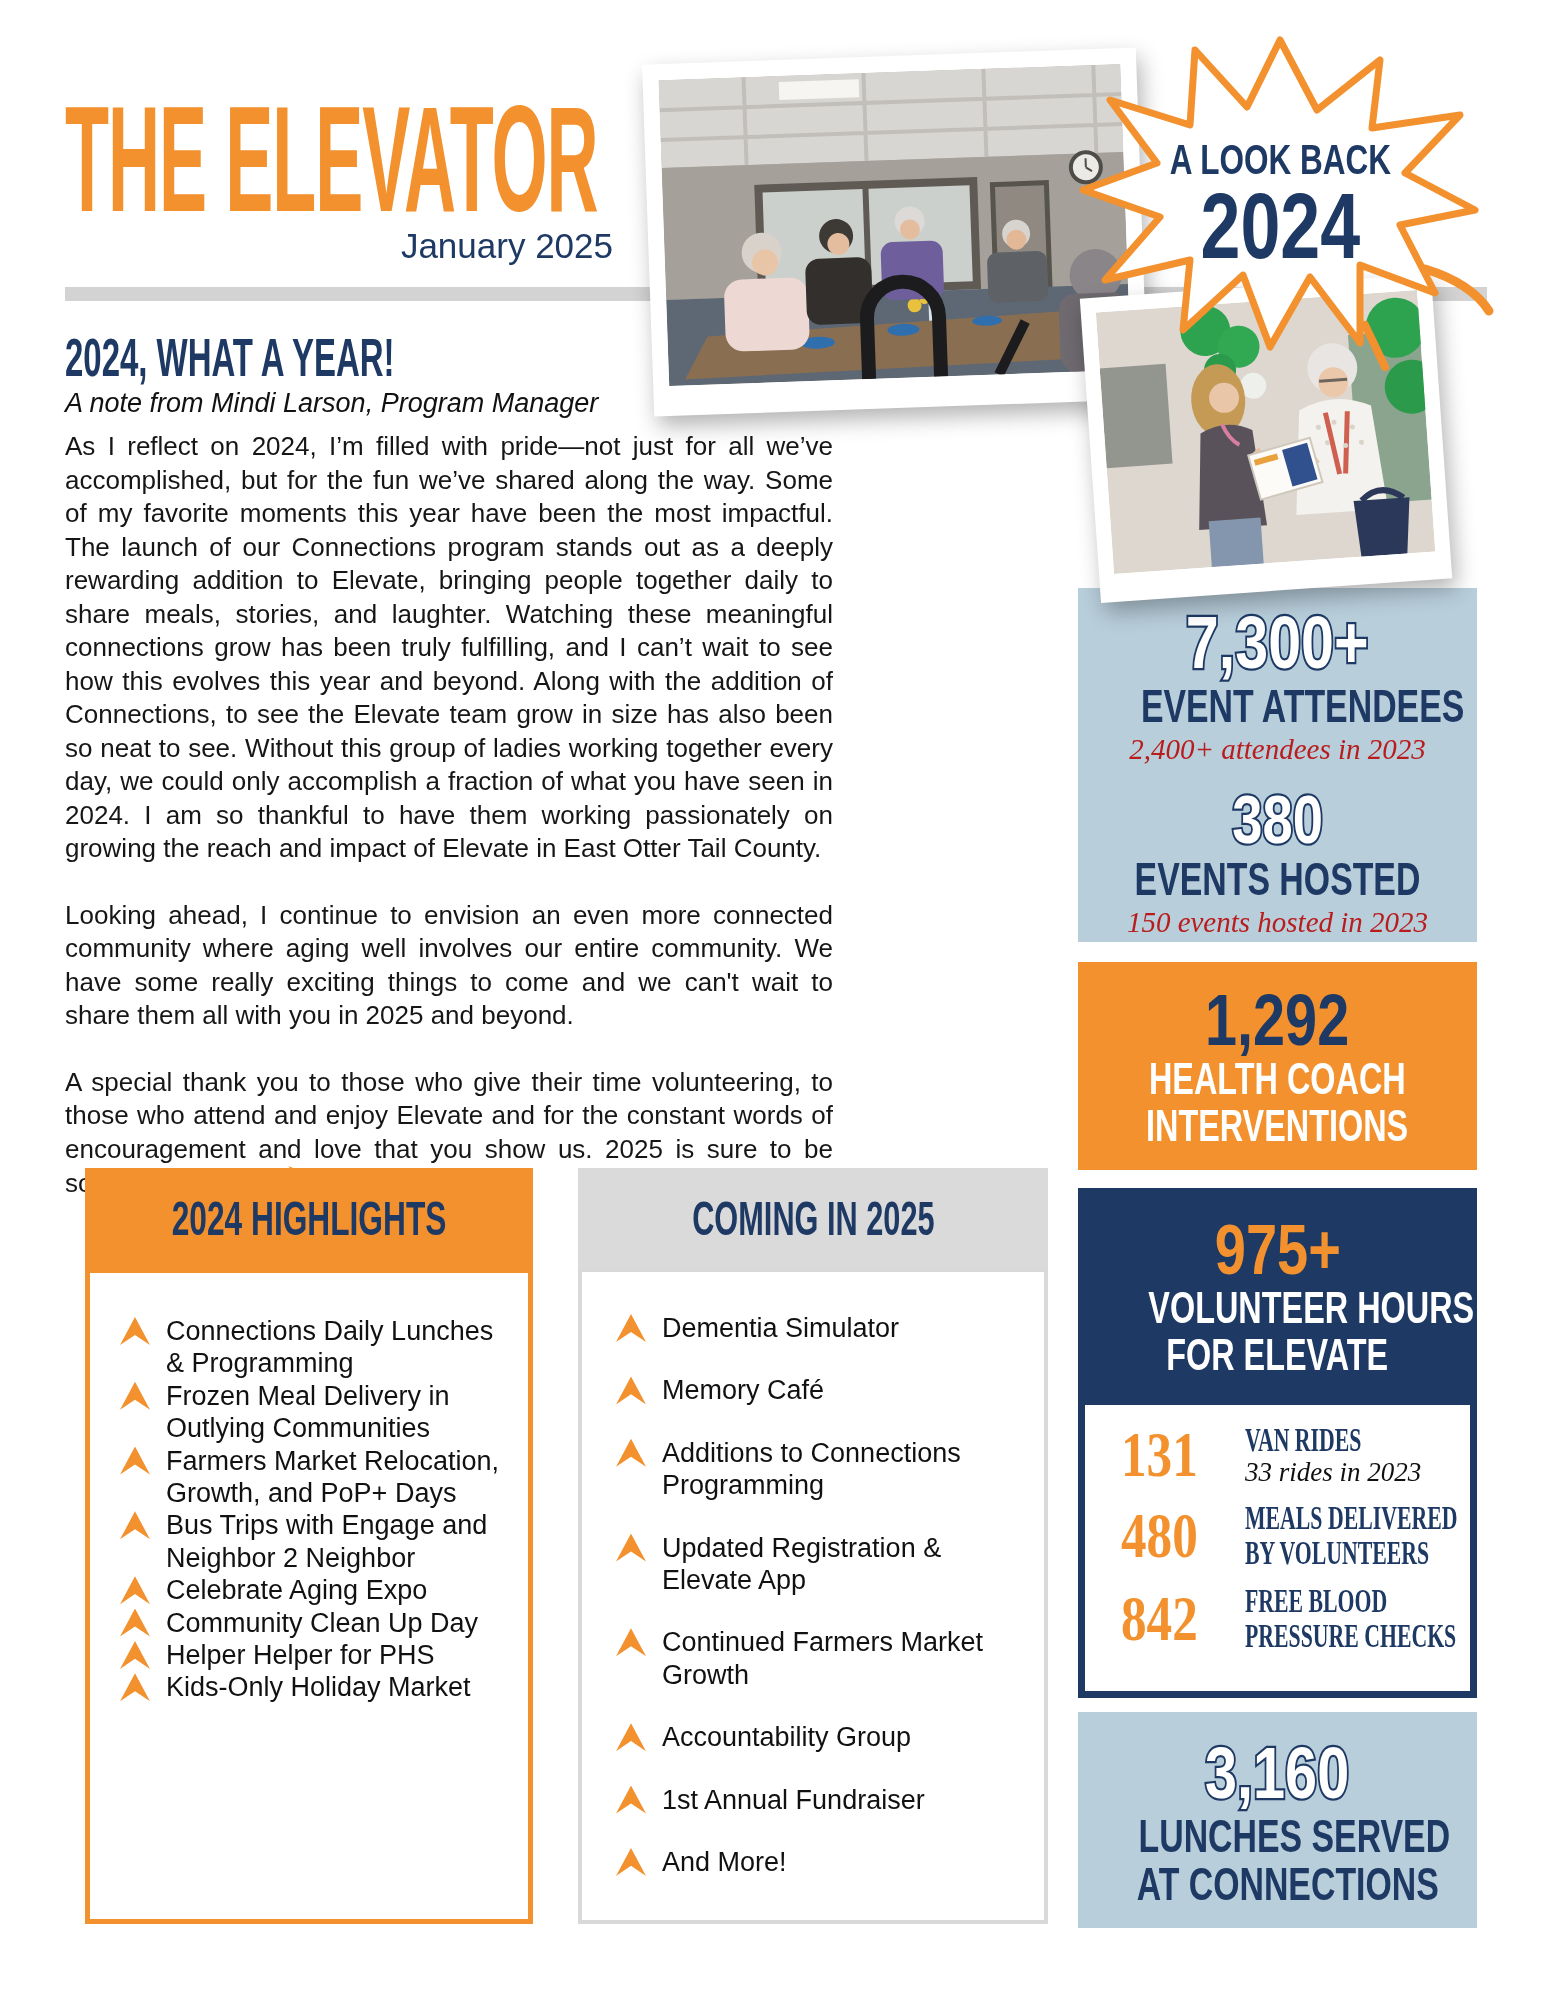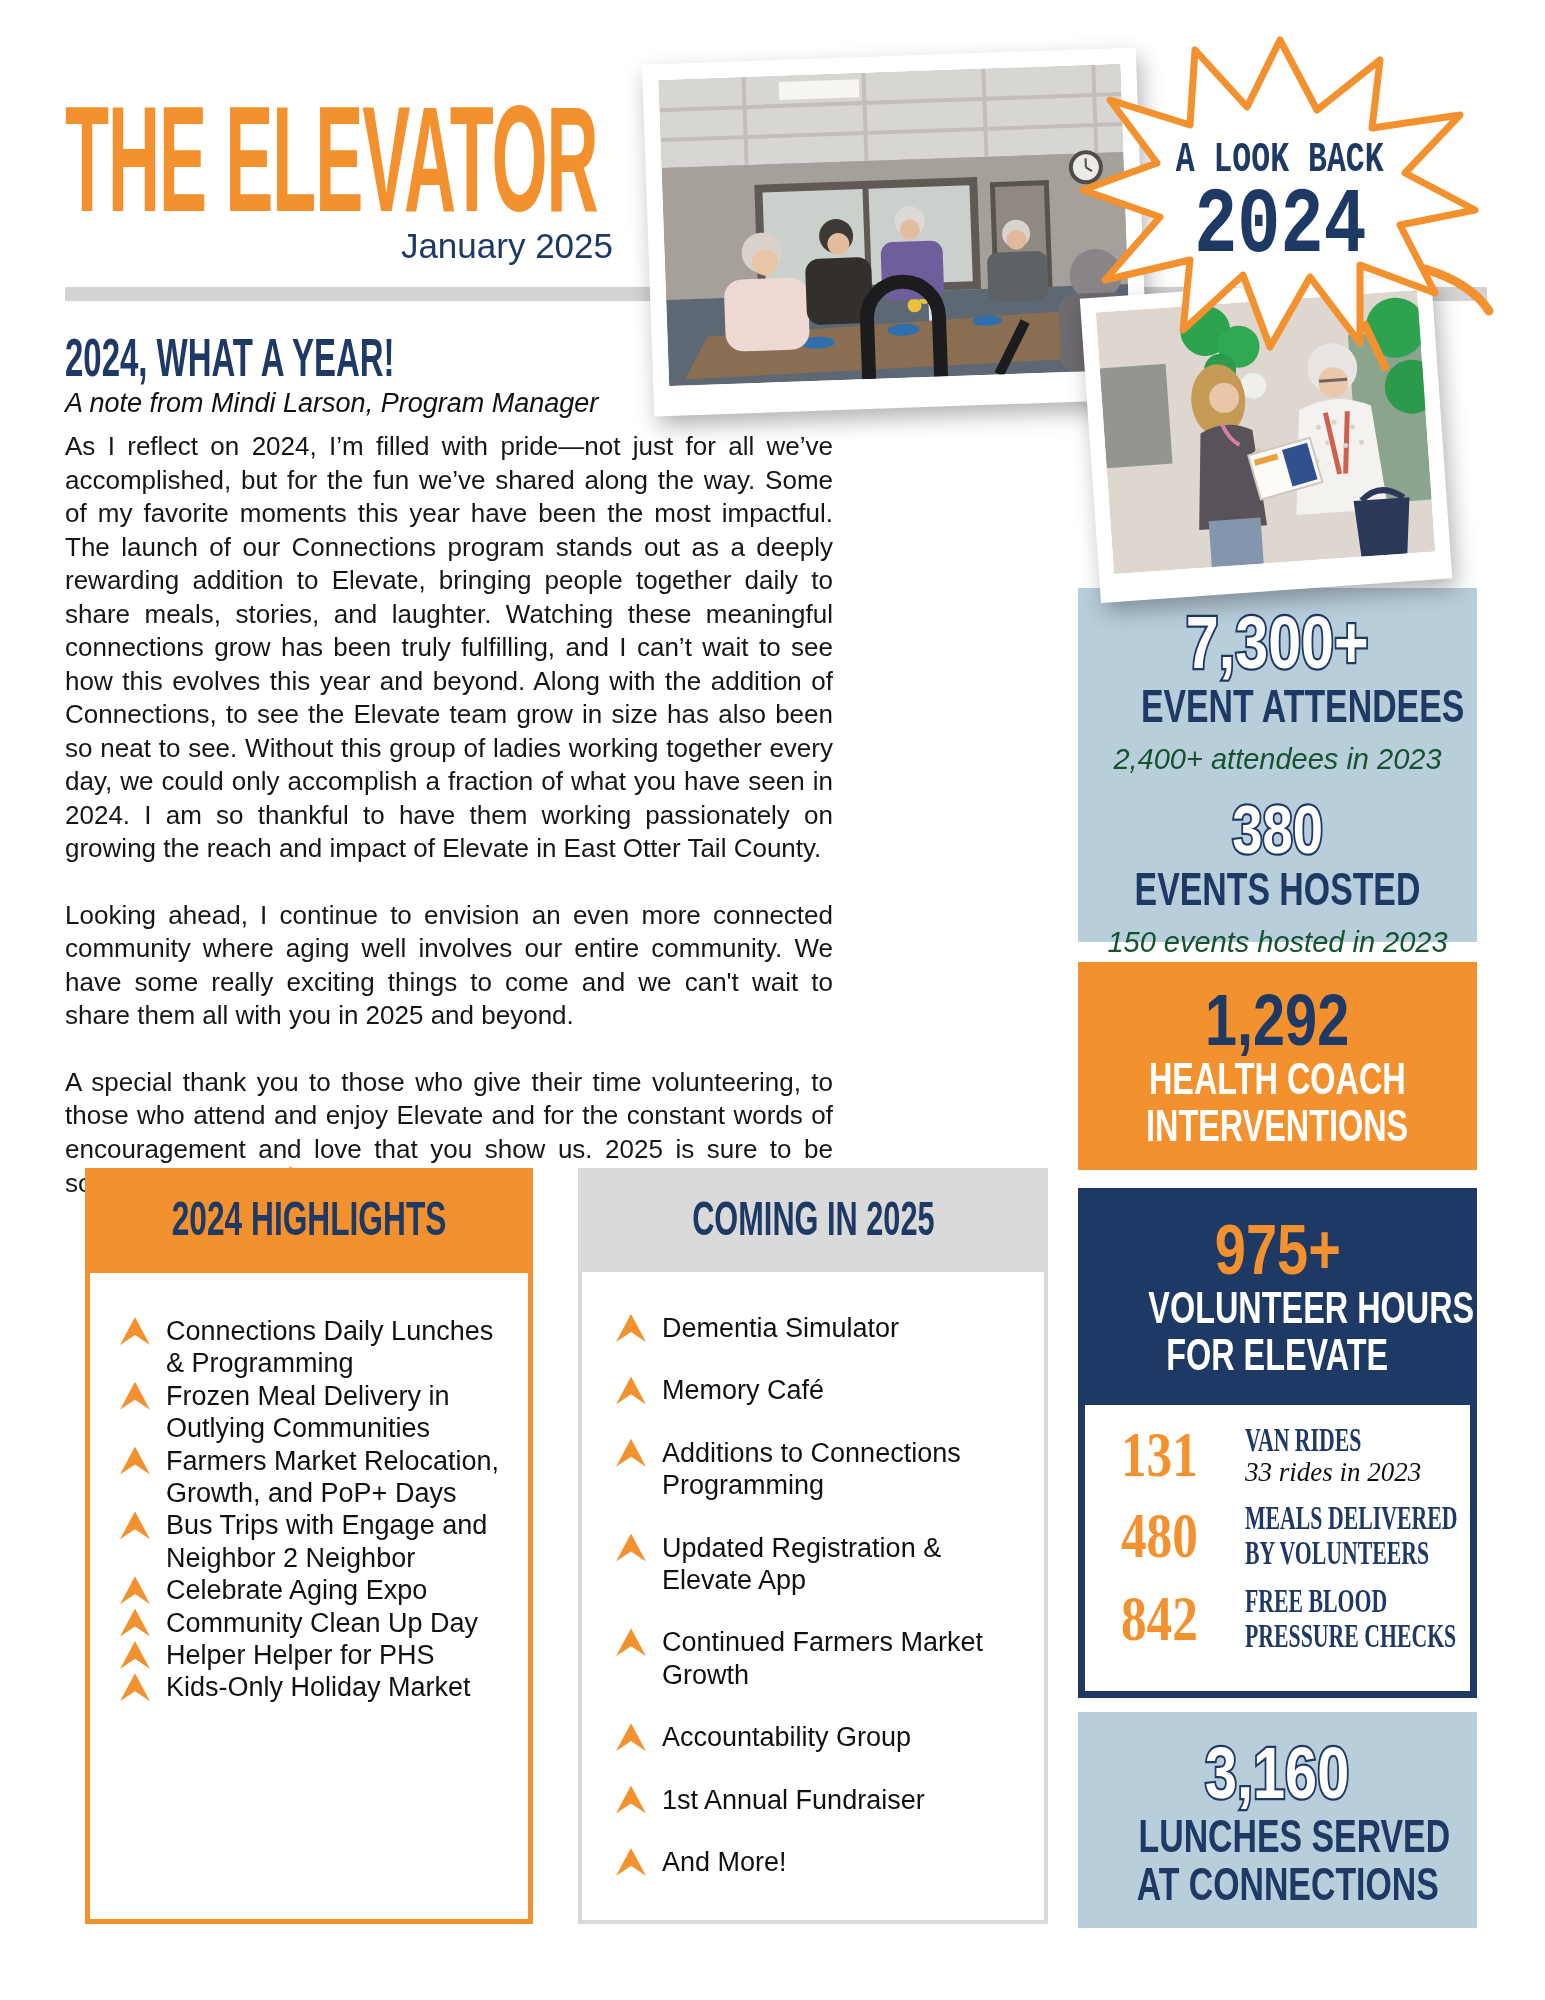--- a/index.html
+++ b/index.html
@@ -25,21 +25,21 @@
   .bodycopy p{margin:0 0 33px 0;}
   .fwd{display:inline-block;width:36px;height:30px;background:var(--orange);margin-left:8px;vertical-align:-4px;
        clip-path:polygon(0 0,100% 50%,0 100%,30% 50%);}
 
   
   .polaroid{position:absolute;background:#fff;box-shadow:4px 10px 22px rgba(0,0,0,.30);}
   .photo1{left:648px;top:56px;padding:16px 16px 26px 16px;transform:rotate(-2deg);z-index:3;}
   .photo2{left:1090px;top:286px;padding:15px 15px 24px 15px;transform:rotate(-4deg);z-index:4;}
 
   
-  .starburst{position:absolute;left:1075px;top:25px;width:430px;height:368px;z-index:5;font-family:Liberation Mono, monospace;}
+  .starburst{position:absolute;left:1075px;top:25px;width:430px;height:368px;z-index:5;}
   .starburst svg{position:absolute;left:0;top:0;}
   .badge-text{position:absolute;left:0;top:112px;width:410px;text-align:center;color:var(--navy);}
   .badge-top{font-size:42px;font-weight:bold;line-height:1.1;--sx:.75;}
   .badge-year{font-size:92px;font-weight:bold;line-height:.95;--sx:.78;}
 
   
   .box{position:absolute;left:1078px;width:399px;text-align:center;box-sizing:border-box;z-index:1;}
   .box1{top:588px;height:354px;background:var(--lblue);padding-top:16px;}
   .box2{top:962px;height:208px;background:var(--orange);padding-top:22px;}
   .box3{top:1188px;height:510px;background:#fff;border:7px solid var(--navy);}
@@ -47,21 +47,21 @@
   .box4{top:1712px;height:216px;background:var(--lblue);padding-top:24px;}
 
   .big-outline{font-weight:bold;color:#fff;-webkit-text-stroke:4.5px var(--navy);paint-order:stroke fill;}
   .n74{font-size:74px;line-height:1.05;}
   .n68{font-size:68px;line-height:1.05;}
   .n72{font-size:72px;line-height:1.05;}
   .big-navy{font-size:72px;line-height:1.0;font-weight:bold;color:var(--navy);}
   .big-orange{font-size:70px;line-height:1.0;font-weight:bold;color:var(--orange);}
   .box-label{font-size:47px;font-weight:bold;color:var(--navy);line-height:1.04;}
   .box-label.white{color:#fff;font-size:45px;}
-  .box-note{font-size:29px;font-style:italic;color:#14532d;margin-top:12px;}
+  .box-note{font-size:29px;font-style:italic;color:#b91c1c;margin-top:2px;font-family:Liberation Serif, serif;}
   .mt18{margin-top:18px;}
 
   .box3-rows{padding:18px 0 0 36px;text-align:left;}
   .vrow{display:flex;align-items:center;gap:24px;margin-bottom:13px;font-family:Liberation Serif, serif;}
   .vnum{flex:0 0 100px;font-size:64px;line-height:1.0;font-weight:bold;color:var(--orange);}
   .vnum .cxl{--sx:.8;}
   .vlabel{font-size:33px;font-weight:bold;color:var(--navy);line-height:1.06;--sx:.66;}
   .vnote{font-size:27px;font-style:italic;color:#101010;line-height:1.1;}
 
   

